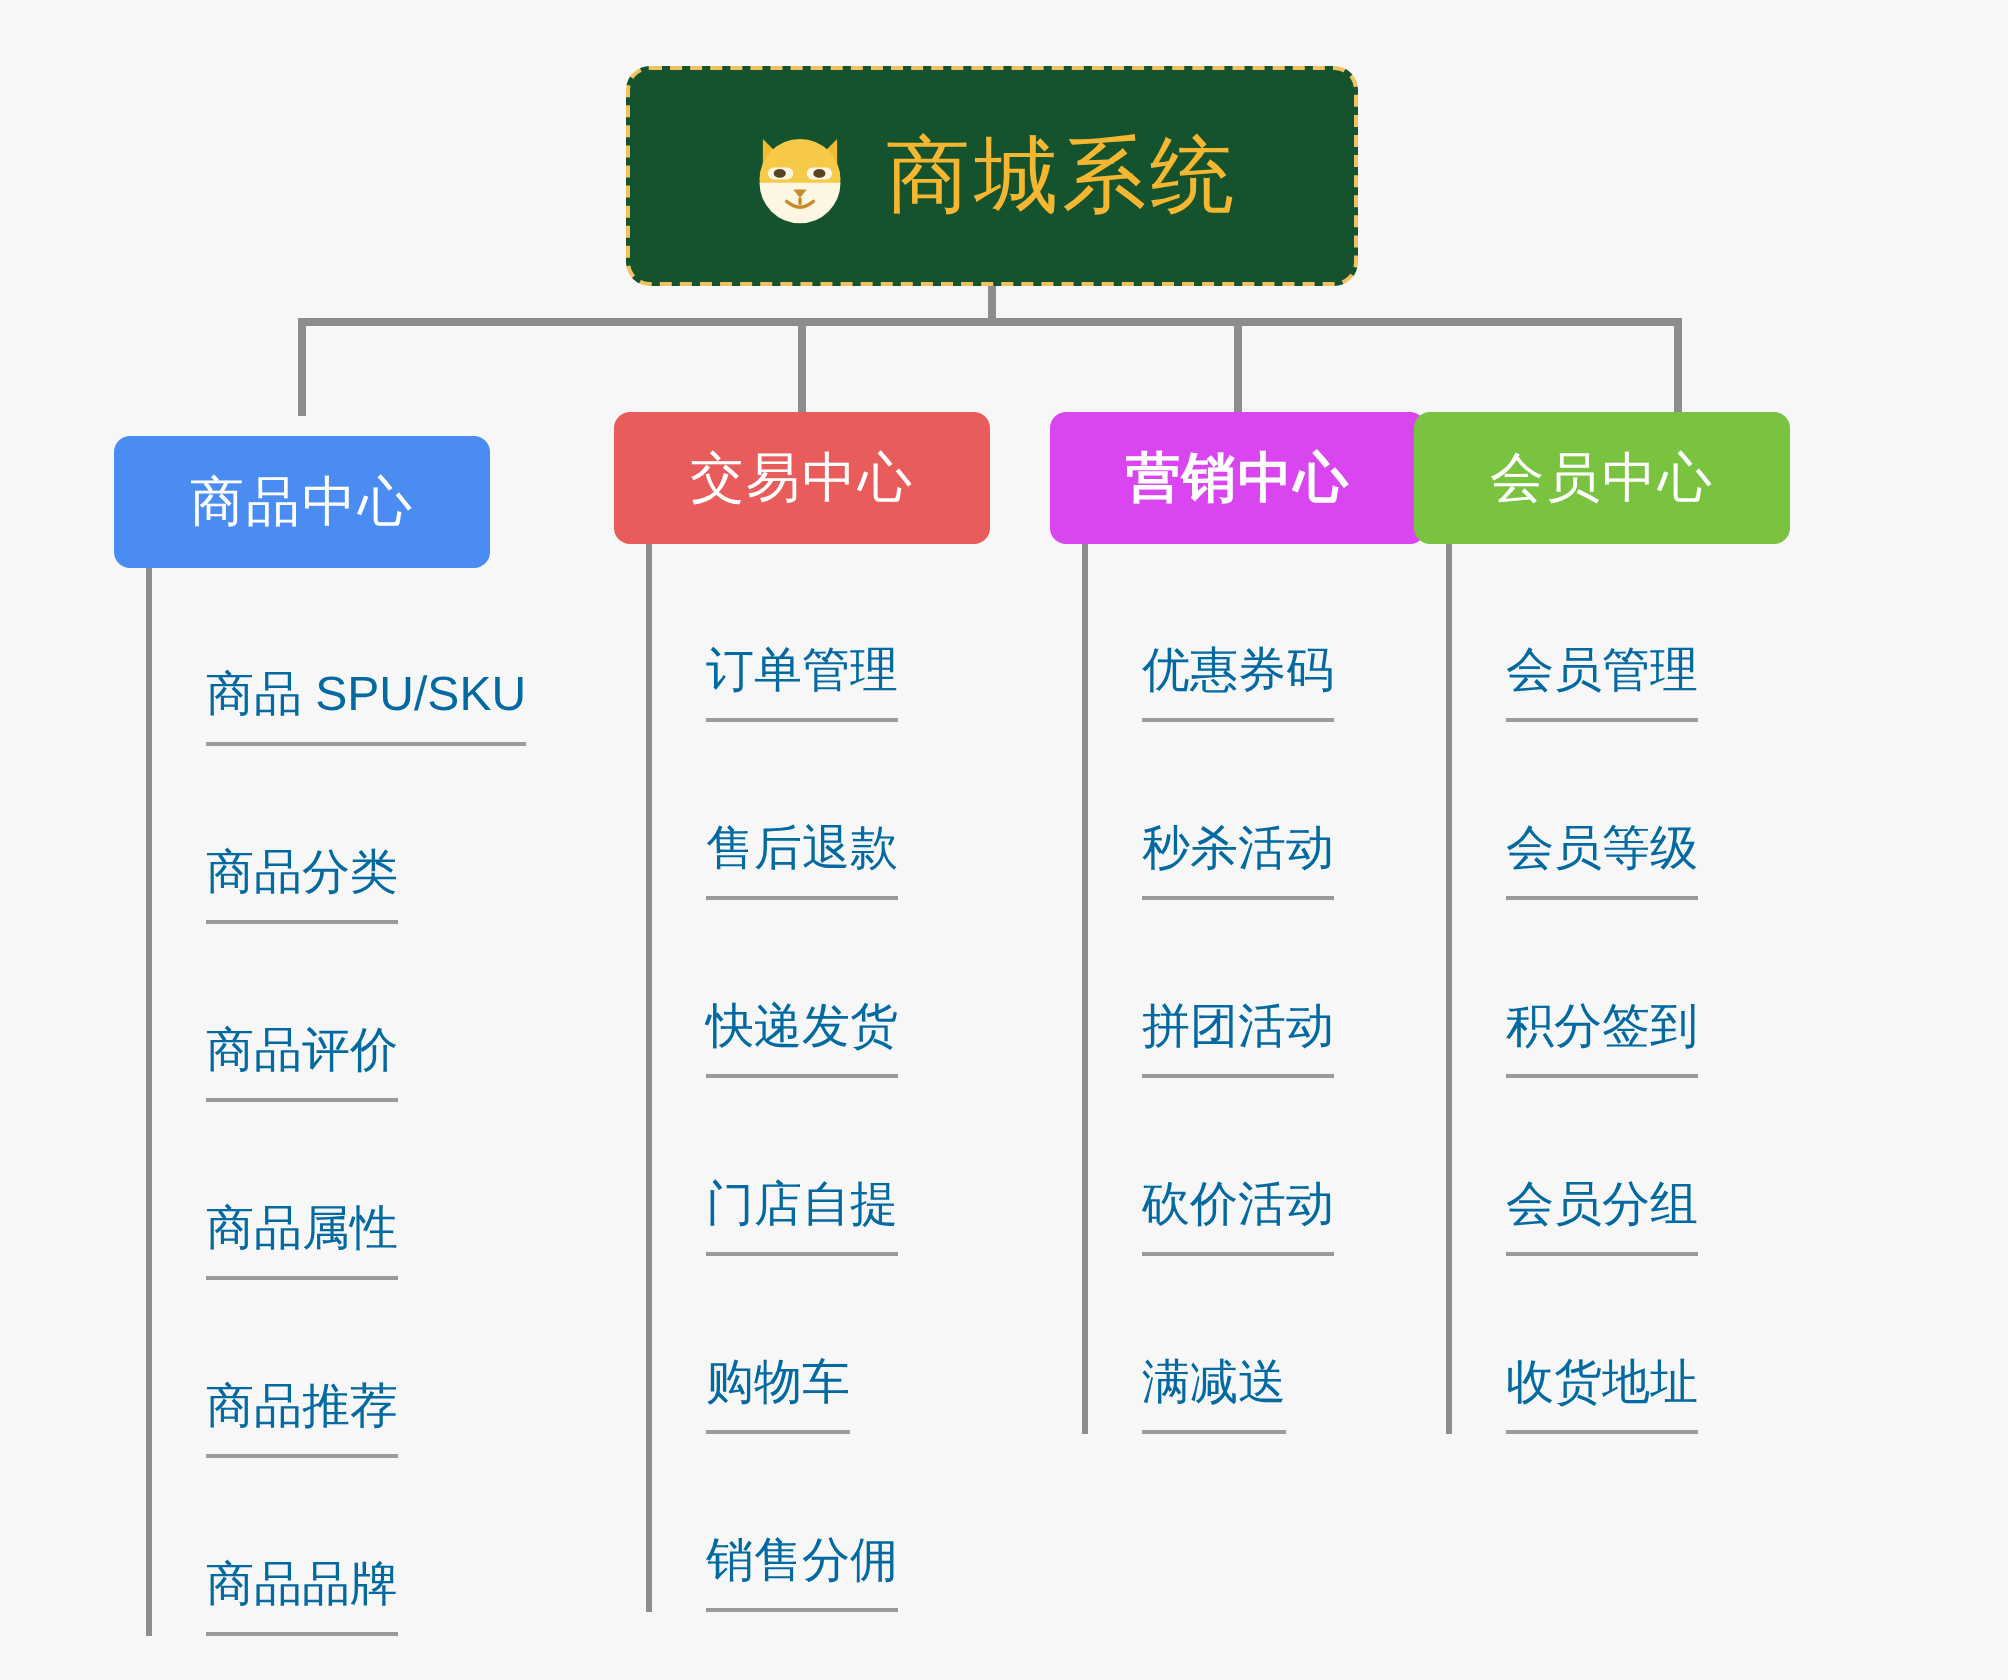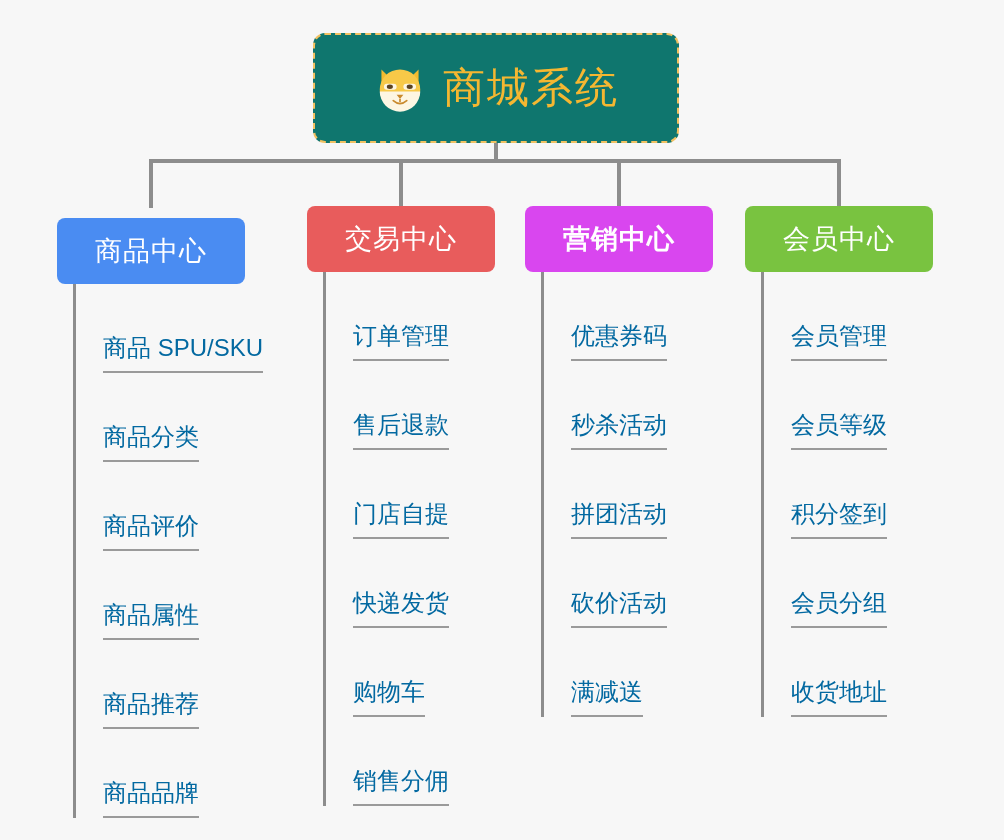--- a/index.html
+++ b/index.html
@@ -17,21 +17,21 @@
     background: #f7f7f7;
   }
 
   
   .root-node {
     position: absolute;
     left: 313px;
     top: 33px;
     width: 366px;
     height: 110px;
-    background: #0f766e;
+    background: #14532d;
     border: 2px dashed #f2c161;
     border-radius: 12px;
     display: flex;
     align-items: center;
     justify-content: center;
     gap: 16px;
   }
   .root-icon {
     width: 54px;
     height: 54px;
@@ -56,21 +56,21 @@
 
   
   .column {
     position: absolute;
     top: 206px;
     width: 188px;
   }
   .col-1 { left: 57px; margin-top: 12px; }
   .col-2 { left: 307px; }
   .col-3 { left: 525px; }
-  .col-4 { left: 745px; }
+  .col-4 { left: 707px; }
 
   .cat-box {
     width: 188px;
     height: 66px;
     border-radius: 8px;
     display: flex;
     align-items: center;
     justify-content: center;
     color: #ffffff;
     font-size: 27px;
@@ -172,24 +172,24 @@
     </div>
     <div class="leaf-stack">
       <div class="leaf-spine"></div>
       <div class="leaf">
           <span class="leaf-text">订单管理</span>
         </div>
       <div class="leaf">
           <span class="leaf-text">售后退款</span>
         </div>
       <div class="leaf">
+          <span class="leaf-text">快递发货</span>
+        </div>
+      <div class="leaf">
           <span class="leaf-text">门店自提</span>
-        </div>
-      <div class="leaf">
-          <span class="leaf-text">快递发货</span>
         </div>
       <div class="leaf">
           <span class="leaf-text">购物车</span>
         </div>
       <div class="leaf">
           <span class="leaf-text">销售分佣</span>
         </div>
     </div>
   </div>
 

